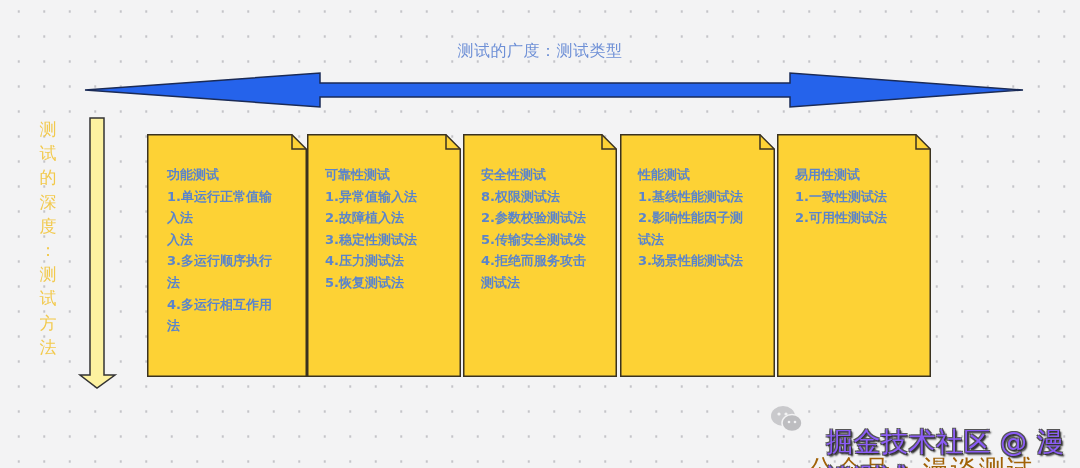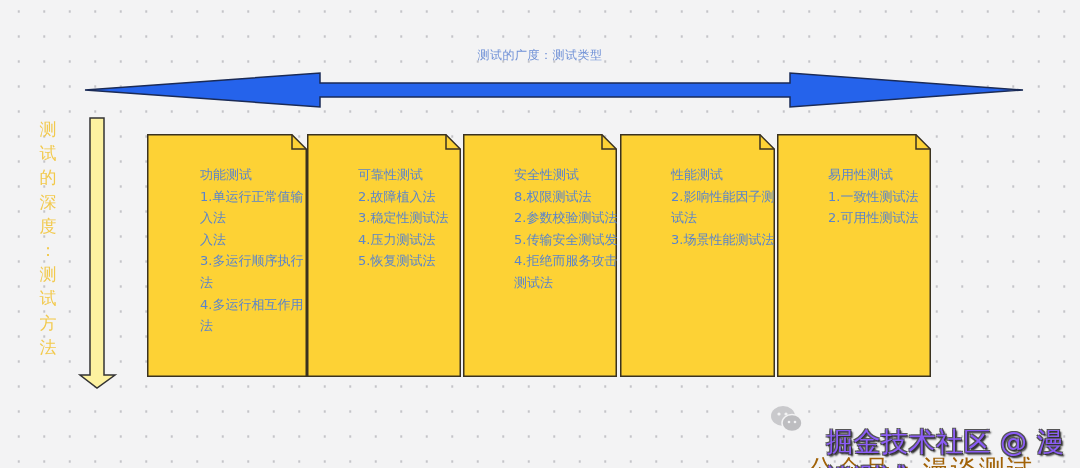--- a/index.html
+++ b/index.html
@@ -6,37 +6,37 @@
   body {
     width:1080px; height:468px; overflow:hidden; position:relative;
     background-color:#f3f3f4;
     background-image: radial-gradient(circle, #c4c4c8 1px, transparent 1.4px);
     background-size:25.5px 25px;
     background-position:6px -1px;
     font-family:"DejaVu Sans","Liberation Sans",sans-serif;
   }
   .abs { position:absolute; }
   #h-title {
-    left:0; width:1080px; top:47px; text-align:center;
-    font-size:12px; color:#6d8fd6; letter-spacing:0.5px;
+    left:0; width:1080px; top:41px; text-align:center;
+    font-size:16px; color:#6d8fd6; letter-spacing:0.5px;
   }
   #h-arrow { left:0; top:0; }
   #v-arrow { left:0; top:0; }
   #v-title {
     left:36px; top:117px; width:24px;
     color:#f2c94c; font-size:17px; line-height:24.2px; text-align:center;
   }
   #v-title span { display:block; }
   .card {
     position:absolute; top:134px; height:243px;
   }
   .card svg { position:absolute; left:0; top:0; }
   .card .content {
     position:absolute; left:20px; top:30px; right:8px;
-    color:#5a84cc; font-size:13px; line-height:21.6px; font-weight:normal;margin-left:33px;
+    color:#5a84cc; font-size:13px; line-height:21.6px; font-weight:bold;
   }
   .card .content div { white-space:pre; }
   #wm1 {
     left:776px; top:404px; font-size:26px; color:#a16207;
     letter-spacing:2px;
     margin-top:48px;
   }
   #wm1-icon { left:770px; top:404px; }
   #wm2 {
     left:780px; top:424px; font-size:27px; color:#8b5cf6; letter-spacing:0.5px;
@@ -87,20 +87,21 @@
   </div>
 </div>
 
 <div class="card" style="left:307px;width:136px;">
   <svg width="154" height="243">
     <polygon points="0.75,0.75 139,0.75 153.25,15 153.25,242.25 0.75,242.25" fill="#fdd235" stroke="#3a3220" stroke-width="1.5"></polygon>
     <polyline points="139,0.75 139,15 153.25,15" fill="none" stroke="#3a3220" stroke-width="1.5"></polyline>
   </svg>
   <div class="content" style="left:18px;">
     <div>可靠性测试</div>
+    <div>1.异常值输入法</div>
     <div>2.故障植入法</div>
     <div>3.稳定性测试法</div>
     <div>4.压力测试法</div>
     <div>5.恢复测试法</div>
   </div>
 </div>
 
 <div class="card" style="left:463px;width:154px;padding-left:44px;">
   <svg width="154" height="243">
     <polygon points="0.75,0.75 139,0.75 153.25,15 153.25,242.25 0.75,242.25" fill="#fdd235" stroke="#3a3220" stroke-width="1.5"></polygon>
@@ -116,20 +117,21 @@
   </div>
 </div>
 
 <div class="card" style="left:620px;width:133px;">
   <svg width="155" height="243">
     <polygon points="0.75,0.75 140,0.75 154.25,15 154.25,242.25 0.75,242.25" fill="#fdd235" stroke="#3a3220" stroke-width="1.5"></polygon>
     <polyline points="140,0.75 140,15 154.25,15" fill="none" stroke="#3a3220" stroke-width="1.5"></polyline>
   </svg>
   <div class="content" style="left:18px;">
     <div>性能测试</div>
+    <div>1.基线性能测试法</div>
     <div>2.影响性能因子测</div>
     <div>试法</div>
     <div>3.场景性能测试法</div>
   </div>
 </div>
 
 <div class="card" style="left:777px;width:135px;">
   <svg width="154" height="243">
     <polygon points="0.75,0.75 139,0.75 153.25,15 153.25,242.25 0.75,242.25" fill="#fdd235" stroke="#3a3220" stroke-width="1.5"></polygon>
     <polyline points="139,0.75 139,15 153.25,15" fill="none" stroke="#3a3220" stroke-width="1.5"></polyline>

